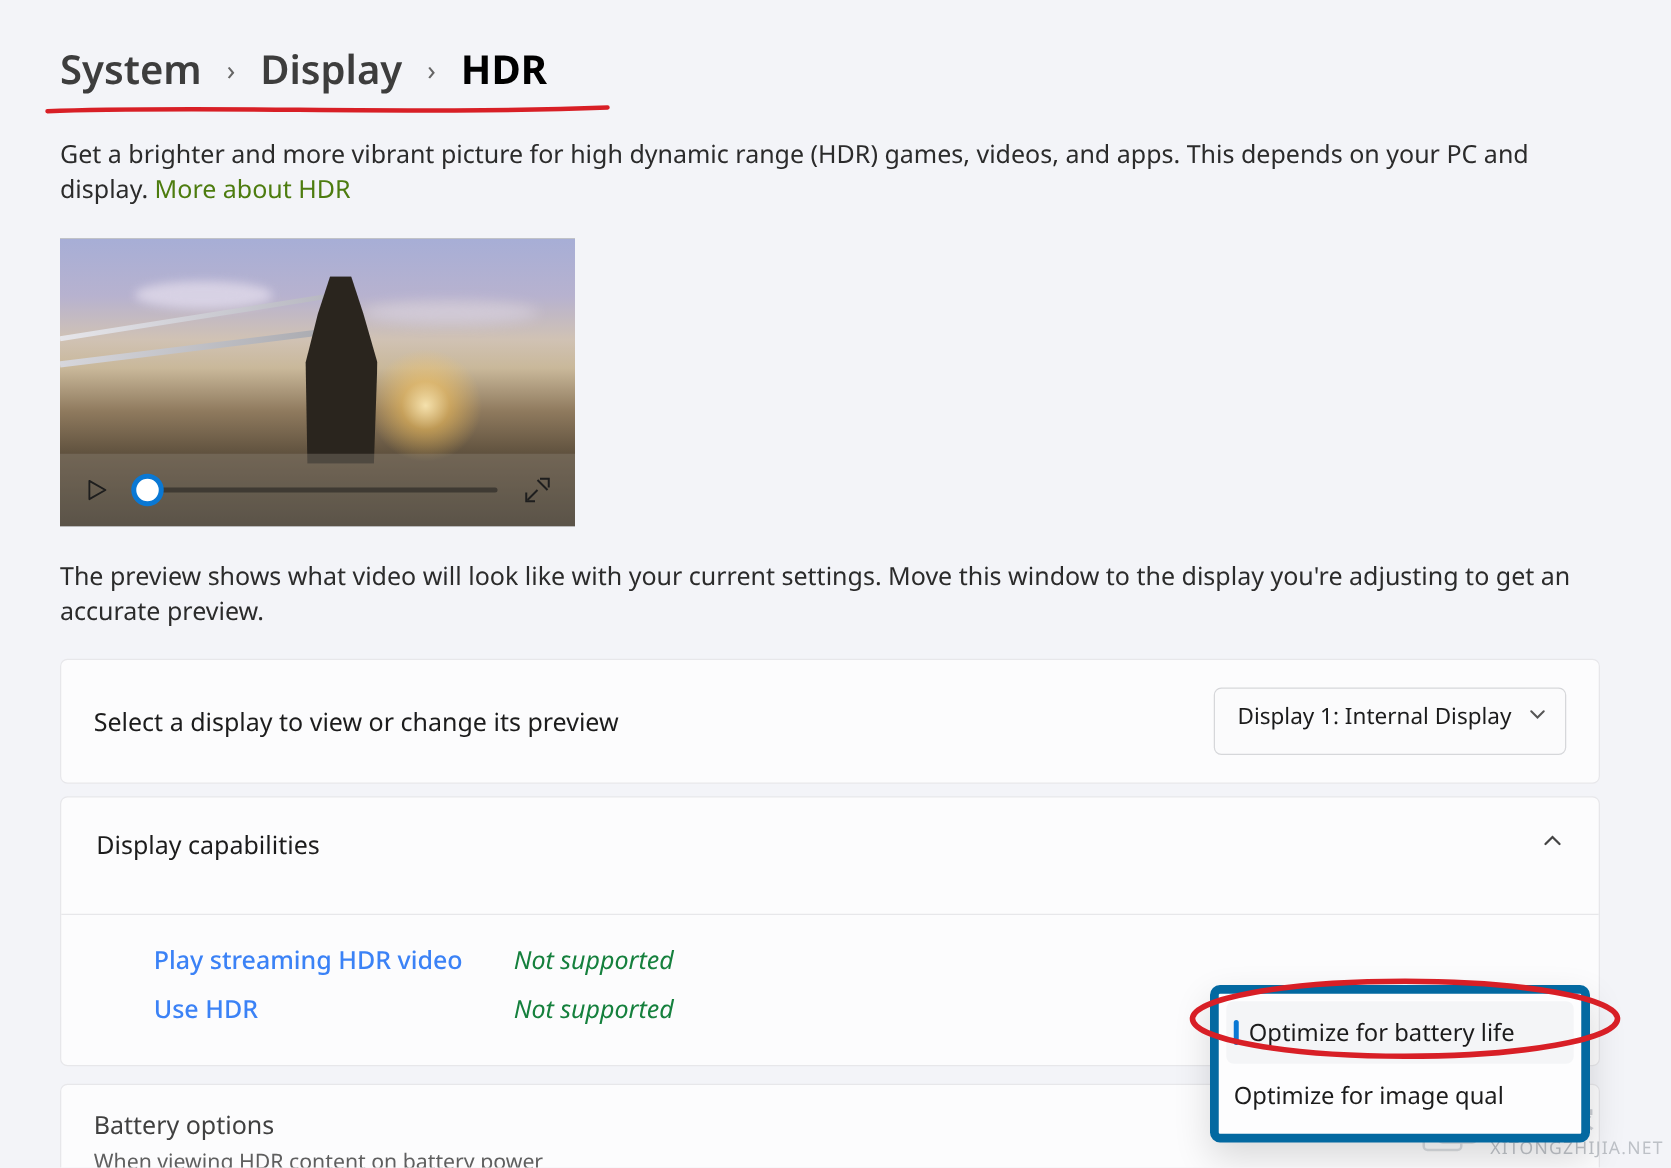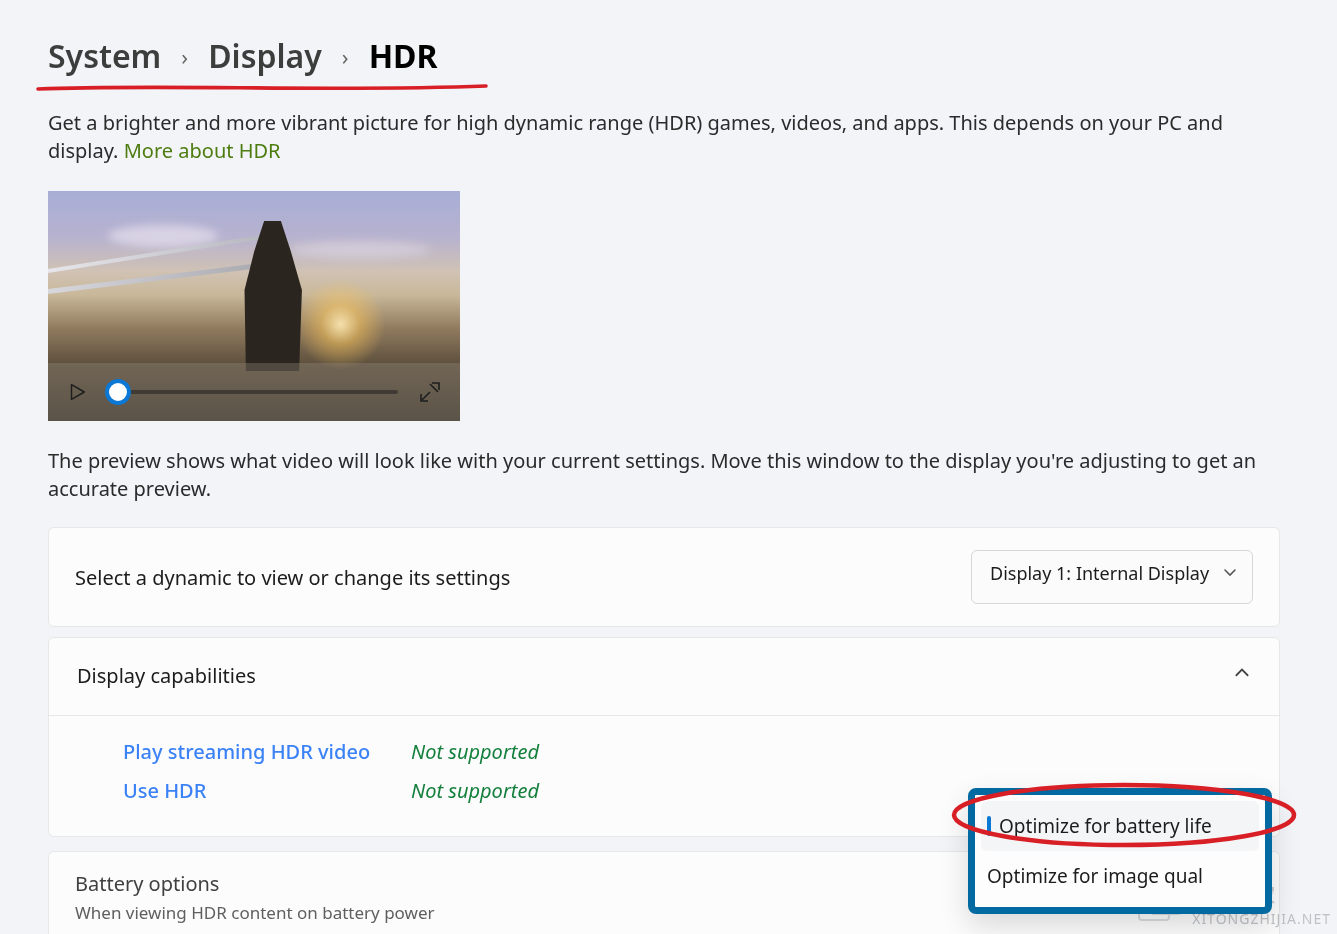--- a/index.html
+++ b/index.html
@@ -121,21 +121,21 @@
     background:#fbfbfc;
     border:1px solid #d6d7da;
     border-radius:6px;
     font-size:18px;
     cursor:pointer;
   }
   .dropdown .chev { color:#555; }
 
   .card-expander {
     display:flex; align-items:center; justify-content:space-between;
-    padding:24px 28px 26px;
+    padding:24px 28px 42px;
     border-bottom:1px solid #e7e7ea;
   }
   .expand-chev { color:#444; cursor:pointer; }
 
   .caps-body { padding:16px 28px 26px 74px; }
   .cap-row { display:flex; gap:30px; padding:6px 0; font-size:20px; }
   .cap-label { width:258px; color:#3b82f6; font-weight:500; }
   .cap-value { color:#15803d;font-style:italic; }
 
   .card-battery { margin-top:14px; width:1232px; background:#fcfcfd;
@@ -248,21 +248,21 @@
           <path d="M3 14 L3 21 L10 21 M21 10 L21 3 L14 3" stroke="#1e1e1e" stroke-width="1.6" fill="none"></path>
         </svg>
       </div>
     </div>
   </div>
 
   <p class="preview-note">The preview shows what video will look like with your current settings. Move this window to the display you're adjusting to get an accurate preview.</p>
 
   <div class="card">
     <div class="card-row">
-      <div class="row-title">Select a dynamic to view or change its settings</div>
+      <div class="row-title">Select a display to view or change its preview</div>
       <div class="dropdown">
         <span>Display 1: Internal Display</span>
         <span class="chev">
           <svg width="16" height="16" viewBox="0 0 16 16">
               <path d="M3 6 L8 11 L13 6" stroke="#555" stroke-width="1.6" fill="none" stroke-linecap="round"></path>
             </svg>
         </span>
       </div>
     </div>
   </div>

